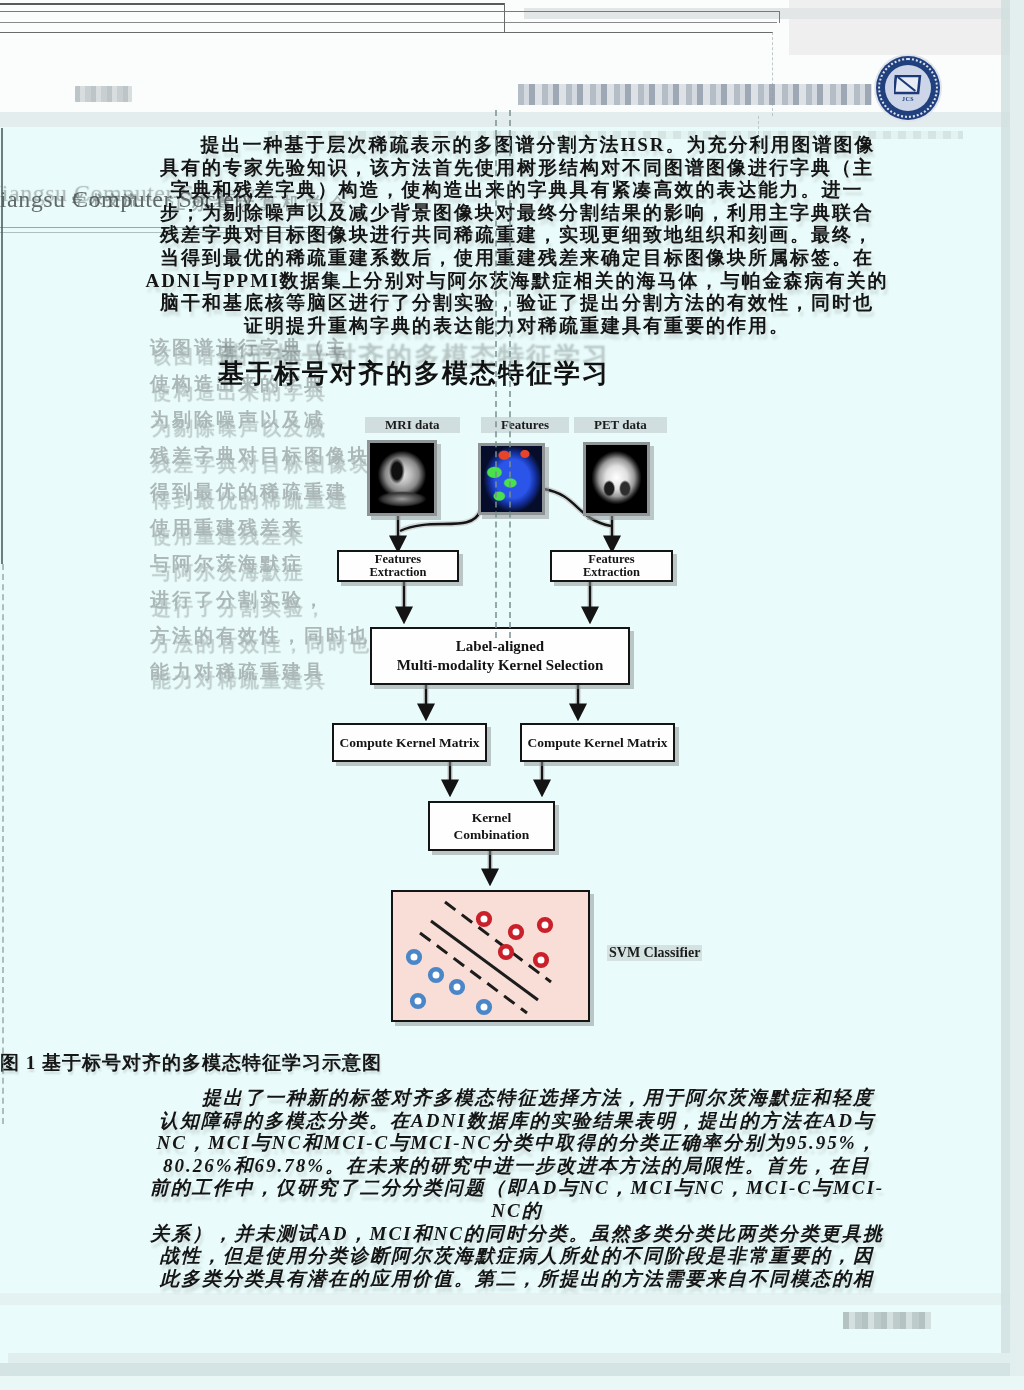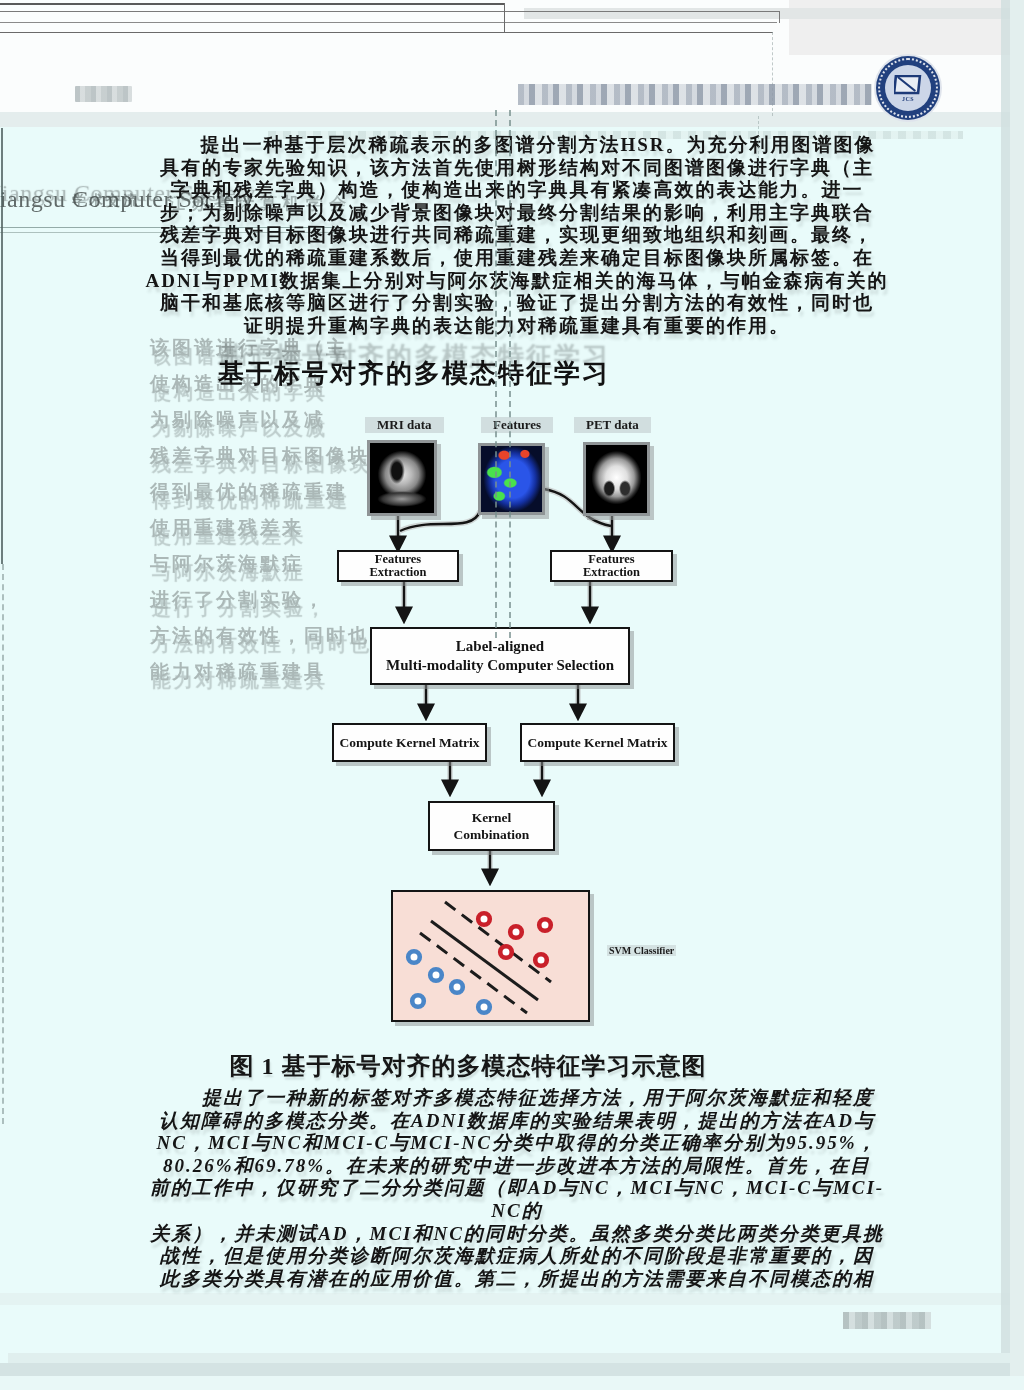--- a/index.html
+++ b/index.html
@@ -59,28 +59,28 @@
   .ghost-center{left:150px;top:330px;width:400px;font-size:19px;line-height:36px;font-weight:bold;letter-spacing:3px;
     color:#2a2f2e;opacity:.32;filter:blur(.7px);text-shadow:2px 9px 1px rgba(40,45,45,.7);white-space:pre-line;z-index:2;}
 
   
   .para{left:143px;width:748px;font-size:19px;line-height:22.6px;font-weight:bold;letter-spacing:2px;color:#151515;
     white-space:pre-line;z-index:4;text-shadow:2px 5px 3px rgba(55,60,60,.16);text-align:center;}
   .para1{top:134px;}
   .para2{top:1087px;font-style:italic;}
   .heading{left:0;top:356px;width:828px;text-align:center;font-size:26px;font-weight:bold;letter-spacing:2px;color:#121212;
     z-index:4;text-shadow:0 -17px 2px rgba(55,60,60,.28);}
-  .caption{left:0;top:1050px;width:936px;text-align:center;font-size:24px;font-weight:bold;letter-spacing:1px;color:#161616;z-index:4;
+  .caption{left:0;top:1050px;width:936px;text-align:left;font-size:19px;font-weight:bold;letter-spacing:1px;color:#161616;z-index:4;
     text-shadow:1px 3px 2px rgba(55,60,60,.15);}
 
   
   .figure{left:325px;top:415px;width:370px;height:615px;z-index:3;}
   .fig-svg{position:absolute;left:0;top:0;pointer-events:none;}
   .img-label{position:absolute;top:2px;font-size:13px;font-weight:bold;color:#1b1b1b;background:rgba(165,170,172,.35);
-    padding:0 12px;white-space:nowrap;}
+    padding:0 20px;white-space:nowrap;}
   .scanimg{position:absolute;border:3px solid #8f9496;box-shadow:4px 4px 0 rgba(150,155,155,.55);}
   .mri{left:42px;top:25px;width:64px;height:70px;
     background:
       radial-gradient(20% 30% at 42% 40%,#101010 0 40%,rgba(0,0,0,0) 62%),
       radial-gradient(55% 16% at 50% 80%,#9a9a9a 0%,#333 55%,rgba(0,0,0,0) 70%),
       radial-gradient(closest-side at 50% 45%,#e8e8e8 0%,#b9b9b9 30%,#8a8a8a 52%,#3a3a3a 66%,#000 76%),#000;}
   .tpl{left:153px;top:28px;width:61px;height:66px;
     background:
       radial-gradient(12px 9px at 22% 40%,#49e24c 0 55%,rgba(0,0,0,0) 68%),
       radial-gradient(10px 8px at 38% 14%,#e8442a 0 50%,rgba(0,0,0,0) 64%),
@@ -96,21 +96,21 @@
   .node{position:absolute;background:#fefefe;border:2px solid #141414;box-shadow:4px 4px 0 rgba(140,146,146,.5);
     display:flex;align-items:center;justify-content:center;text-align:center;font-weight:bold;color:#141414;white-space:pre-line;}
   .fe1{left:12px;top:135px;width:118px;height:28px;font-size:12.5px;line-height:13.5px;}
   .fe2{left:225px;top:135px;width:119px;height:28px;font-size:12.5px;line-height:13.5px;}
   .la{left:45px;top:212px;width:256px;height:54px;font-size:15px;line-height:19px;}
   .ck1{left:7px;top:308px;width:151px;height:35px;font-size:13.5px;}
   .ck2{left:195px;top:308px;width:151px;height:35px;font-size:13.5px;}
   .kc{left:103px;top:386px;width:123px;height:46px;font-size:13.5px;line-height:17px;}
   .svm{position:absolute;left:66px;top:475px;width:195px;height:128px;background:#f8ded6;border:2.5px solid #141414;
     box-shadow:4px 4px 0 rgba(140,146,146,.5);}
-  .svm-label{position:absolute;left:282px;top:530px;font-size:10px;font-weight:bold;color:#1b1b1b;
+  .svm-label{position:absolute;left:282px;top:530px;font-size:14px;font-weight:bold;color:#1b1b1b;
     background:rgba(165,170,172,.3);padding:0 2px;white-space:nowrap;}
 </style>
 </head>
 <body>
 
 <div class="page">
 
   <div class="abs header-band"></div>
   <div class="abs header-gray-corner"></div>
   <div class="abs header-gray-strip"></div>
@@ -207,21 +207,21 @@
 
     <div class="scanimg mri"></div>
     <div class="scanimg tpl"></div>
     <div class="scanimg pet"></div>
 
     <div class="node fe1">Features
 Extraction</div>
     <div class="node fe2">Features
 Extraction</div>
     <div class="node la">Label-aligned
-Multi-modality Computer Selection</div>
+Multi-modality Kernel Selection</div>
     <div class="node ck1">Compute Kernel Matrix</div>
     <div class="node ck2">Compute Kernel Matrix</div>
     <div class="node kc">Kernel
 Combination</div>
 
     <div class="svm">
       <svg width="195" height="128" viewBox="0 0 195 128">
         <path d="M52,10 L158,90" stroke="#1c1c1c" stroke-width="3" stroke-dasharray="13 8" fill="none"></path>
         <path d="M38,29 L145,108" stroke="#1c1c1c" stroke-width="3" fill="none"></path>
         <path d="M27,41 L134,121" stroke="#1c1c1c" stroke-width="3" stroke-dasharray="13 8" fill="none"></path>

